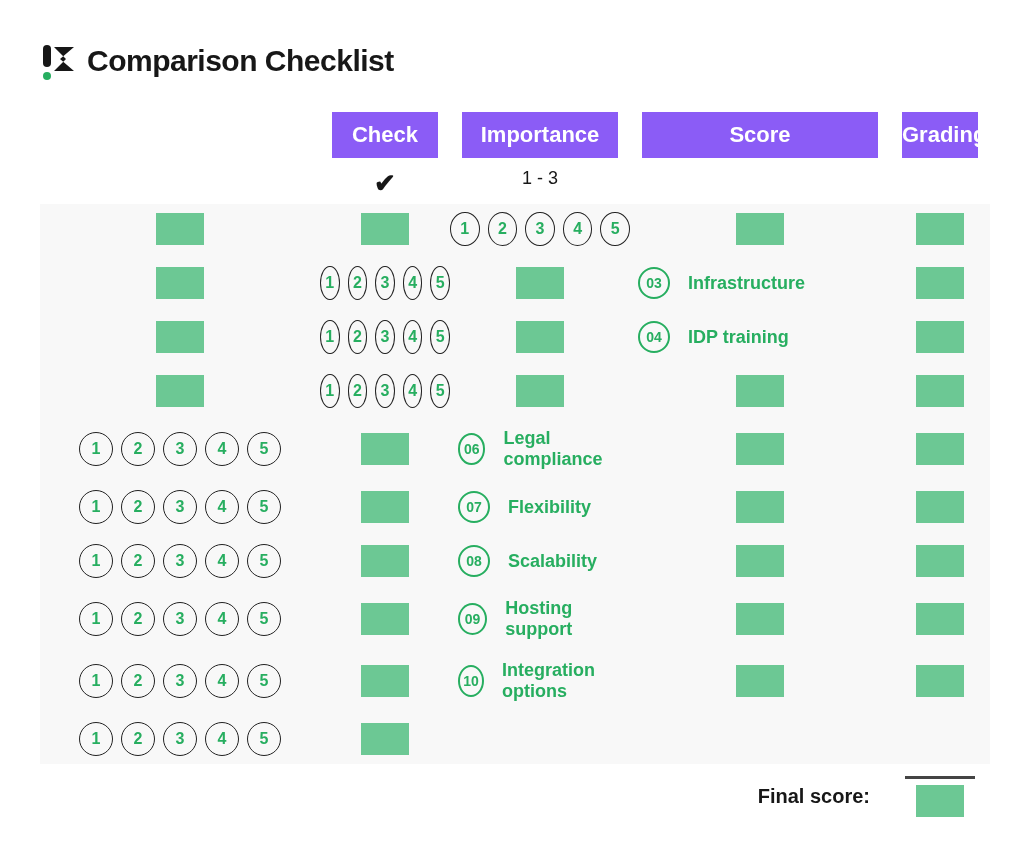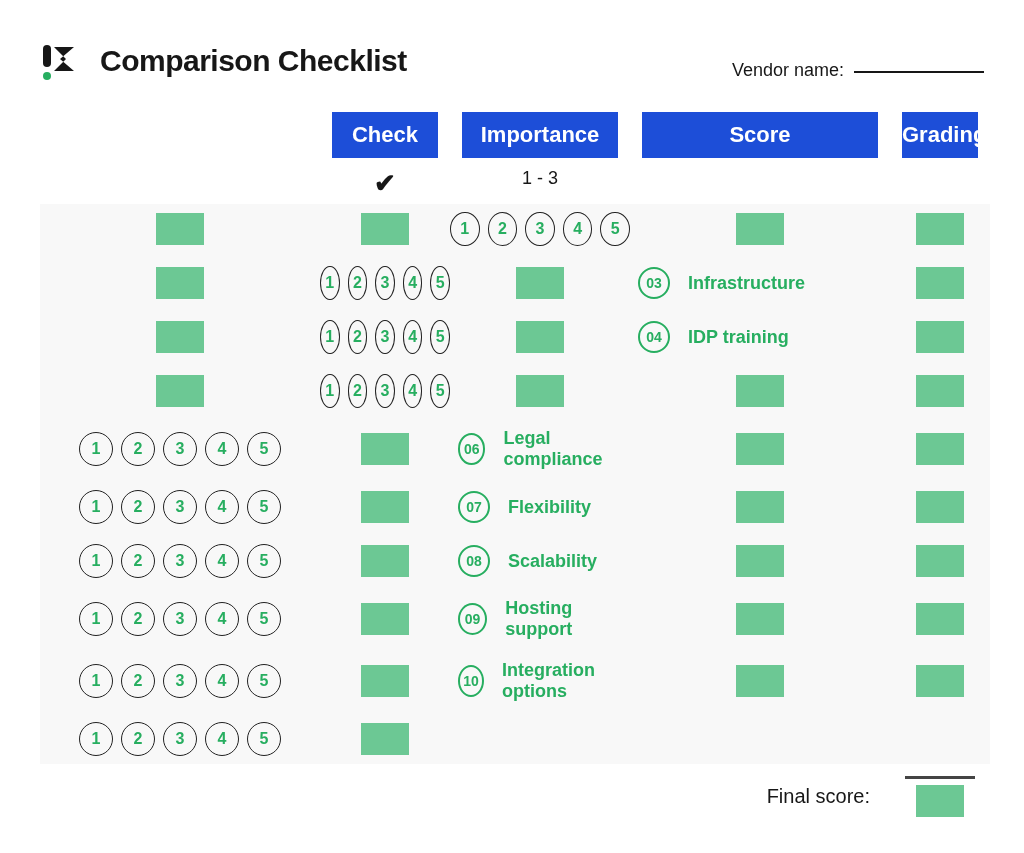--- a/index.html
+++ b/index.html
@@ -10,21 +10,21 @@
     width: 1024px;
     height: 853px;
     padding: 40px 40px 0 40px;
   }
   .header-row {
     display: flex;
     justify-content: space-between;
     align-items: flex-start;
     margin-bottom: 30px;
   }
-  .title-block { display: flex; align-items: center; gap: 18px; }
+  .title-block { display: flex; align-items: center; gap: 5px; }
   .logo { width: 42px; height: 42px; position: relative; }
   .logo svg { width: 42px; height: 42px; }
   .title { font-size: 30px; font-weight: 900; color: #171717; letter-spacing: -0.5px; }
   .vendor-row {
     display: flex; align-items: baseline; gap: 10px;
     font-size: 18px; color: #171717;
     margin-top: 20px;
   }
   .vendor-line {
     display: inline-block; width: 130px; height: 1px;
@@ -33,21 +33,21 @@
   }
 
   .grid {
     display: grid;
     grid-template-columns: 280px 130px 180px 260px 100px;
     column-gap: 0;
     align-items: center;
   }
 
   .col-head {
-    background: #1d4ed8;
+    background: #8b5cf6;
     color: #fff;
     font-weight: 700;
     font-size: 22px;
     text-align: center;
     padding: 10px 0;
     margin: 0 12px 10px 12px;
   }
   .sub-head {
     text-align: center;
     font-size: 18px;
@@ -91,21 +91,21 @@
   }
 
   .final-row {
     grid-column: 1 / -1;
     display: grid;
     grid-template-columns: 280px 130px 180px 260px 100px;
     align-items: center;
     margin-top: 12px;
   }
   .final-label {
-    grid-column: 4; text-align: right; font-size: 20px; font-weight: 400;
+    grid-column: 4; text-align: right; font-size: 20px; font-weight: 700;
     color: #171717; padding-right: 20px;
   }
   .final-box-wrap { grid-column: 5; display:flex; flex-direction: column; align-items: center; gap:6px; }
   .final-hr { width: 70px; height: 3px; background: #444; }
   .final-box { width: 48px; height: 32px; background: #6cc894; }
 
   .spacer-col1 { height: 1px; }
 </style>
 </head>
 <body>
@@ -114,24 +114,20 @@
   <div class="title-block">
     <div class="logo">
       <svg viewBox="0 0 42 42">
         <rect x="3" y="5" width="8" height="22" rx="4" fill="#171717"></rect>
         <circle cx="7" cy="36" r="4" fill="#27ae60"></circle>
         <path d="M14 7 L34 7 L20 19 L34 31 L14 31 L26 19 Z" fill="#171717"></path>
       </svg>
     </div>
     <div class="title">Comparison Checklist</div>
   </div>
-  <div class="vendor-row">
-    <span>Vendor name:</span>
-    <span class="vendor-line"></span>
-  </div>
 </div>
 
 <div class="grid">
   <div class="spacer-col1"></div>
   <div class="col-head">Check</div>
   <div class="col-head">Importance</div>
   <div class="col-head">Score</div>
   <div class="col-head">Grading</div>
 
   <div class="spacer-col1"></div>

